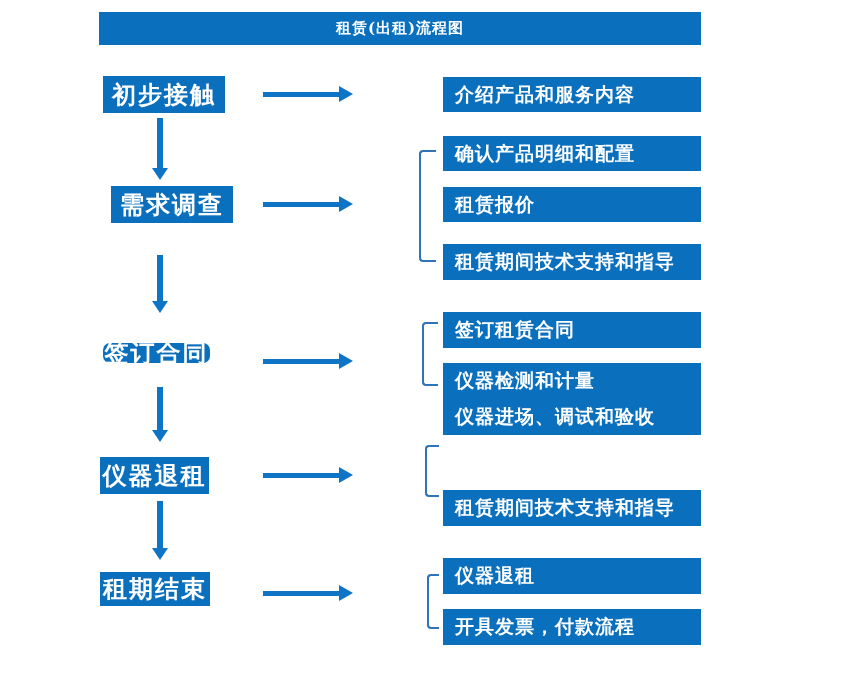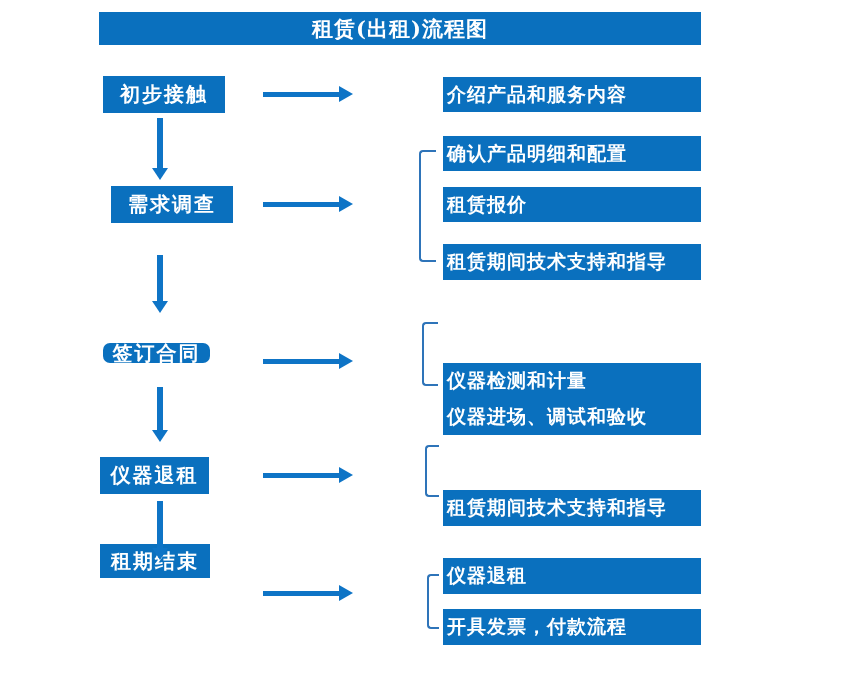--- a/index.html
+++ b/index.html
@@ -20,49 +20,49 @@
   }
 
   
   .title-bar {
     position: absolute;
     left: 99px; top: 12px;
     width: 602px; height: 33px;
     background: var(--box-blue);
     color: var(--text-white);
     display: flex; align-items: center; justify-content: center;
-    font-size: 21px;
+    font-size: 15px;
     letter-spacing: 1px;
   }
 
   
   .step-box {
     position: absolute;
     background: var(--box-blue);
     color: var(--text-white);
     display: flex; align-items: center; justify-content: center;
-    font-size: 20px;
+    font-size: 24px;
     letter-spacing: 2px;
     box-sizing: border-box;
   }
   .step-1 { left: 103px; top: 76px;  width: 122px; height: 37px; }
   .step-2 { left: 111px; top: 186px; width: 122px; height: 37px; }
   .step-3 { left: 103px; top: 343px; width: 107px; height: 20px; border-radius: 7px; }
   .step-4 { left: 100px; top: 457px; width: 109px; height: 37px; }
-  .step-5 { left: 100px; top: 544px; width: 110px; height: 34px; text-align: center; }
+  .step-5 { left: 100px; top: 572px; width: 110px; height: 34px; text-align: center; }
 
   
   .detail-box {
     position: absolute;
     left: 443px;
     width: 258px; height: 35px;
     background: var(--box-blue);
     color: var(--text-white);
     display: flex; align-items: center;
-    padding-left: 4px;
+    padding-left: 12px;
     box-sizing: border-box;
     font-size: 19px;
     letter-spacing: 1px;
     white-space: nowrap;
   }
   .d-1  { top: 77px;  }
   .d-2  { top: 136px; }
   .d-3  { top: 187px; }
   .d-4  { top: 244px; height: 36px; }
   .d-5  { top: 312px; height: 36px; }
@@ -154,19 +154,20 @@
 
   <div class="bracket br-1"></div>
   <div class="bracket br-2"></div>
   <div class="bracket br-3"></div>
   <div class="bracket br-4"></div>
 
   <div class="detail-box d-1">介绍产品和服务内容</div>
   <div class="detail-box d-2">确认产品明细和配置</div>
   <div class="detail-box d-3">租赁报价</div>
   <div class="detail-box d-4">租赁期间技术支持和指导</div>
+  <div class="detail-box d-5">签订租赁合同</div>
   <div class="detail-box d-6">仪器检测和计量</div>
   <div class="detail-box d-7">仪器进场、调试和验收</div>
   <div class="detail-box d-8">租赁期间技术支持和指导</div>
   <div class="detail-box d-9">仪器退租</div>
   <div class="detail-box d-10">开具发票，付款流程</div>
 
 </div>
 
 </body></html>

